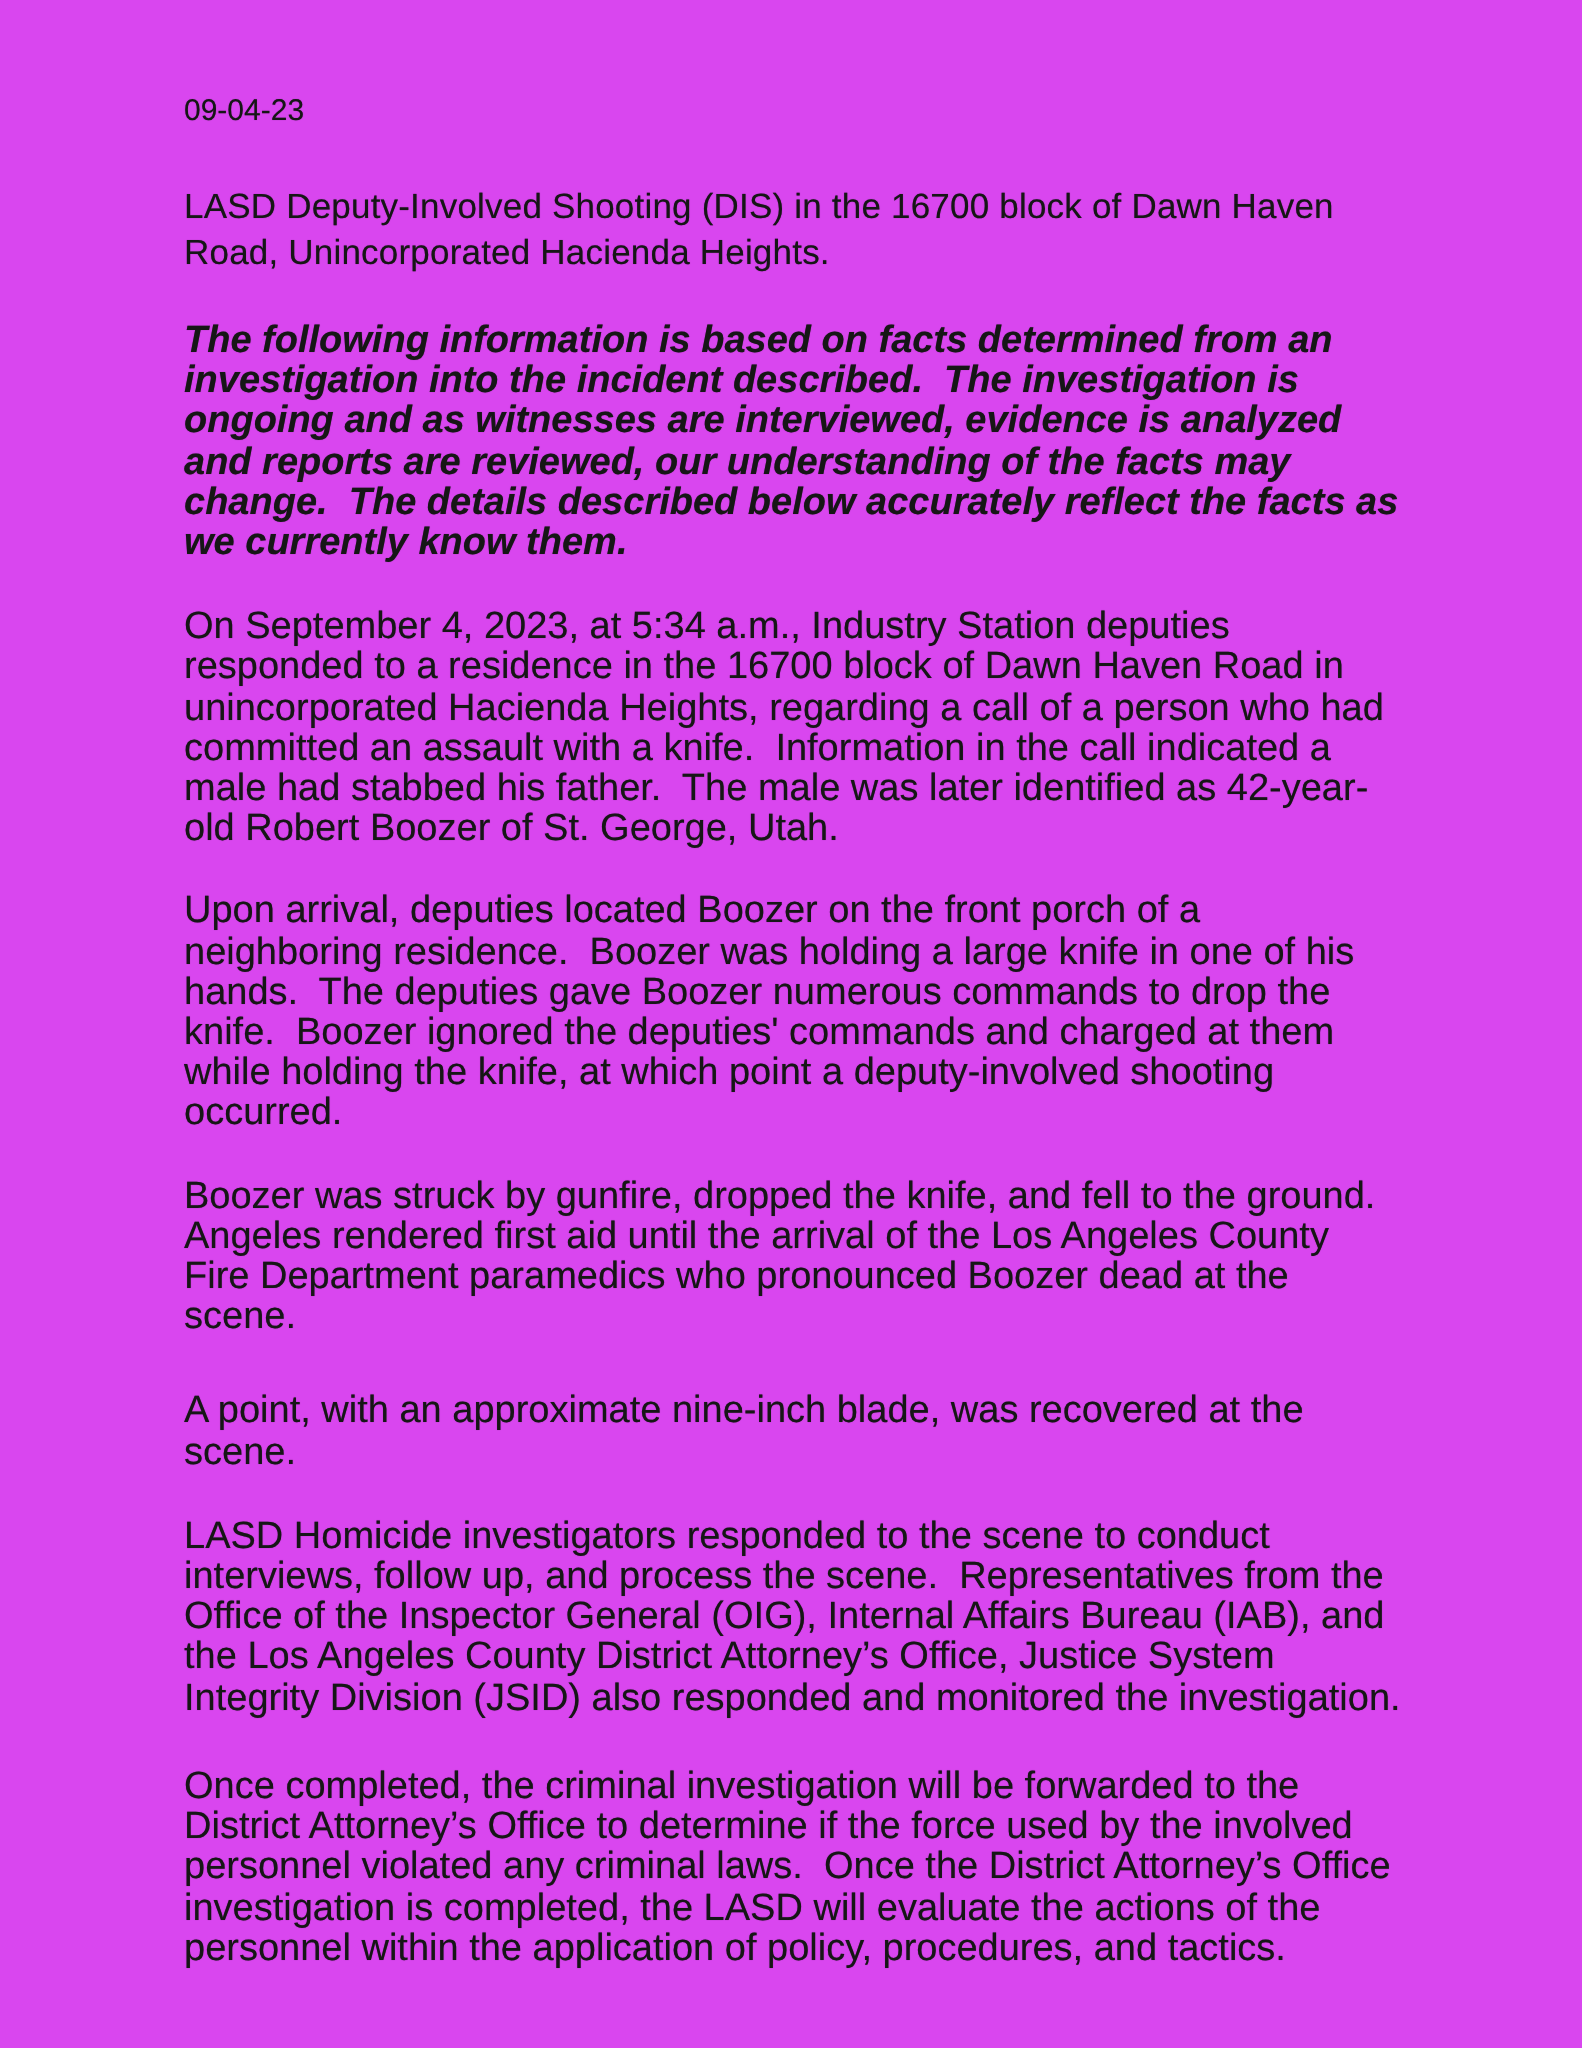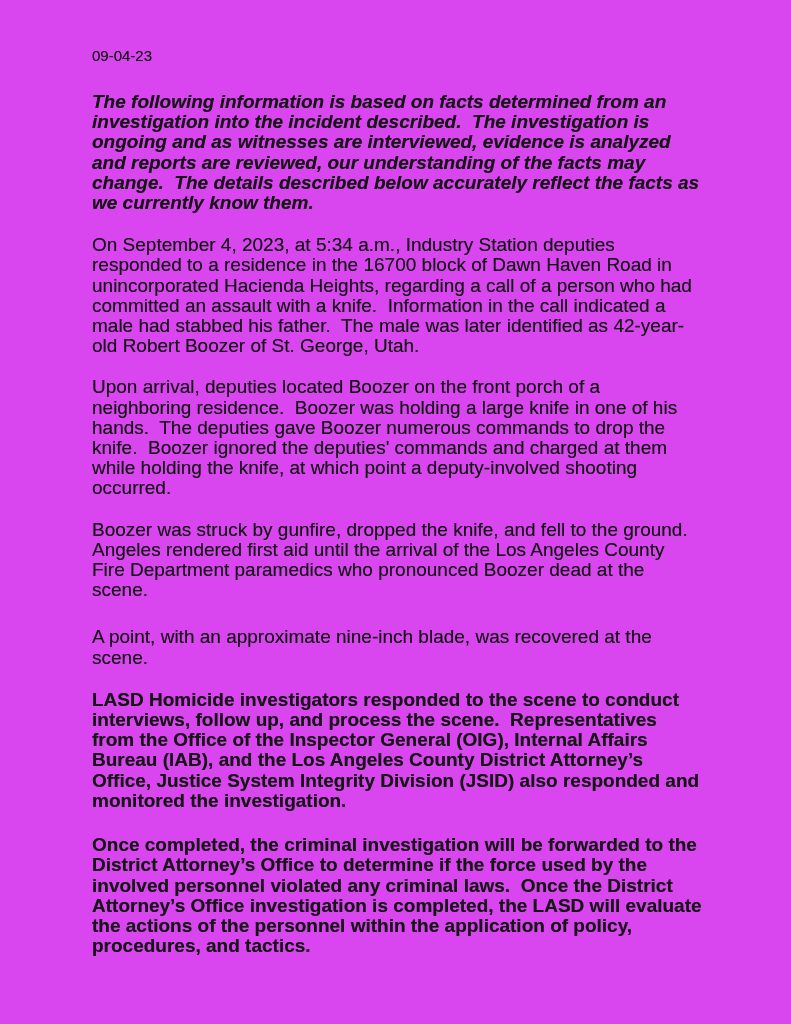--- a/index.html
+++ b/index.html
@@ -37,36 +37,37 @@
     line-height: 20.2px;
     margin-bottom: 21px;
     white-space: pre-wrap;
   }
   .para.bold-italic {
     font-weight: bold;
     font-style: italic;
     margin-bottom: 22px;
   }
   .para.bold {
-    font-weight: bold;
+    font-weight: normal;
     margin-bottom: 24px;
   }
   .para.single {
     margin-bottom: 22px;
   }
   .para.last-normal {
     margin-bottom: 27px;
   }
 </style>
 </head>
 <body>
 
 <div class="page">
   <div class="doc-date">09-04-23</div>
 
+  <div class="doc-title">LASD Deputy-Involved Shooting (DIS) in the 16700 block of Dawn Haven Road, Unincorporated Hacienda Heights.</div>
 
   <p class="para bold-italic">The following information is based on facts determined from an investigation into the incident described.  The investigation is ongoing and as witnesses are interviewed, evidence is analyzed and reports are reviewed, our understanding of the facts may change.  The details described below accurately reflect the facts as we currently know them.</p>
 
   <p class="para">On September 4, 2023, at 5:34 a.m., Industry Station deputies responded to a residence in the 16700 block of Dawn Haven Road in unincorporated Hacienda Heights, regarding a call of a person who had committed an assault with a knife.  Information in the call indicated a male had stabbed his father.  The male was later identified as 42-year-old Robert Boozer of St. George, Utah.</p>
 
   <p class="para">Upon arrival, deputies located Boozer on the front porch of a neighboring residence.  Boozer was holding a large knife in one of his hands.  The deputies gave Boozer numerous commands to drop the knife.  Boozer ignored the deputies' commands and charged at them while holding the knife, at which point a deputy-involved shooting occurred.</p>
 
   <p class="para last-normal">Boozer was struck by gunfire, dropped the knife, and fell to the ground.  Angeles rendered first aid until the arrival of the Los Angeles County Fire Department paramedics who pronounced Boozer dead at the scene.</p>
 
   <p class="para single">A point, with an approximate nine-inch blade, was recovered at the scene.</p>

